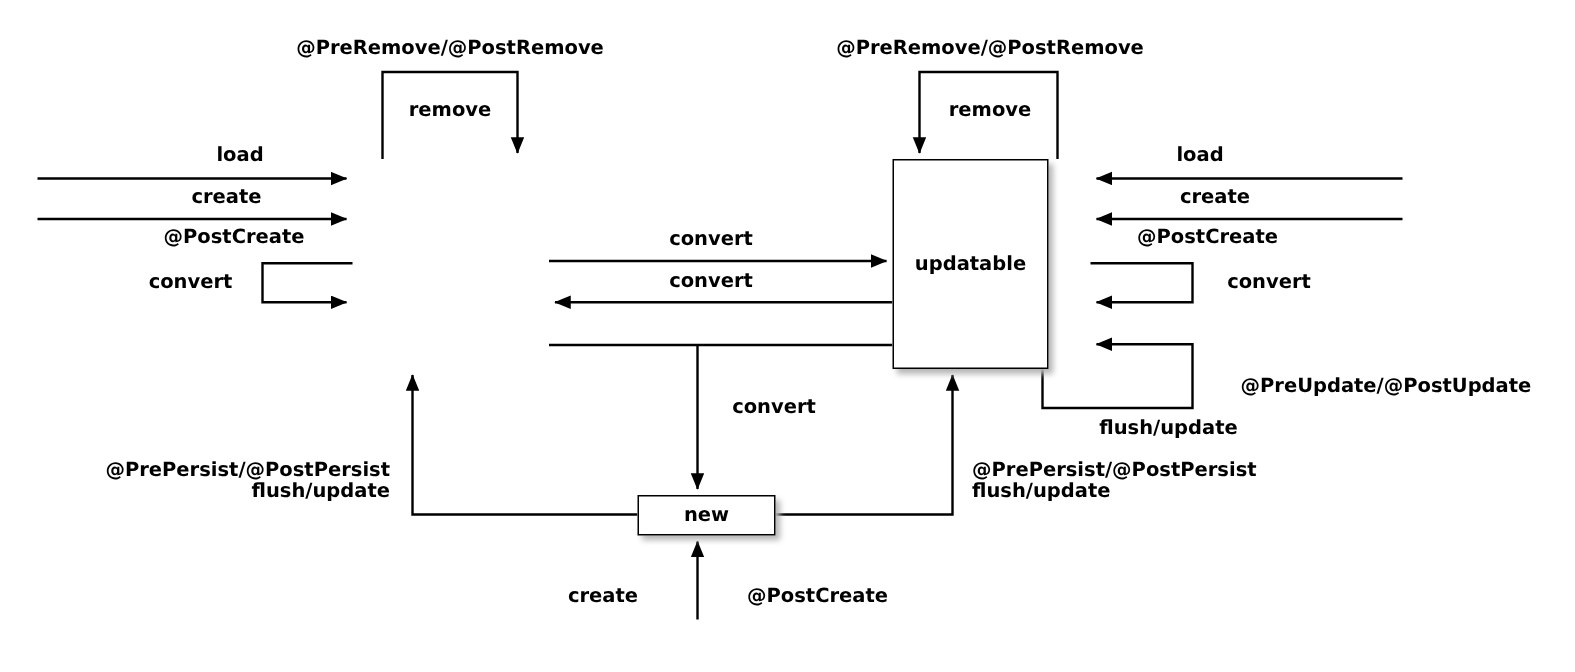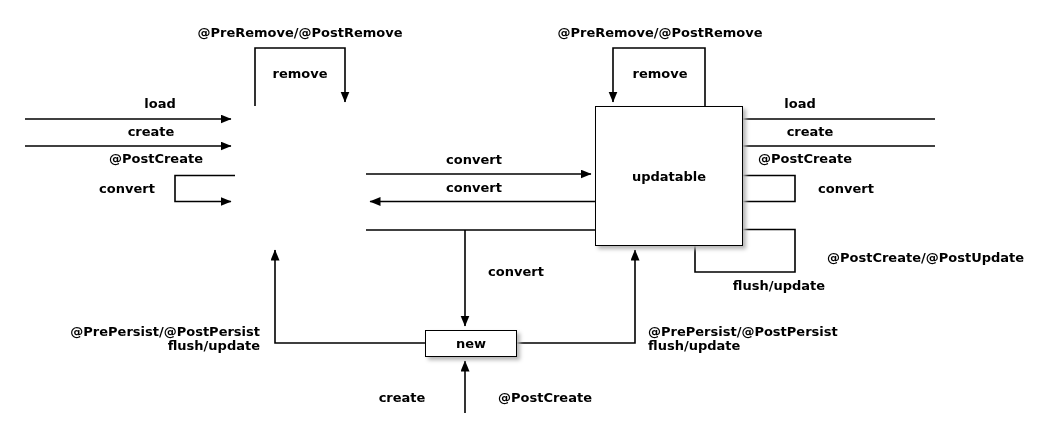--- a/index.html
+++ b/index.html
@@ -16,25 +16,25 @@
   svg.edges{position:absolute;left:0;top:0;width:1050px;height:448px;}
   .state{
     position:absolute;
     background:#fff;
     border:1.5px solid #000;
     box-shadow:3px 3px 4px #b5b5b5;
     display:flex;align-items:center;justify-content:center;
     box-sizing:border-box;
   }
   #box-readonly{left:235px;top:106px;width:131px;height:140px;}
-  #box-updatable{left:595px;top:106px;width:148px;height:140px;}
+  #box-updatable{left:595px;top:106px;width:104px;height:140px;}
   #box-new{left:425px;top:330px;width:92px;height:27px;}
   .lbl{position:absolute;white-space:nowrap;line-height:14px;}
   .ctr{transform:translateX(-50%);}
-  .two{line-height:13.5px;margin-top:18px;}
+  .two{line-height:13.5px;}
   .two span{display:block;}
   .ralign{text-align:right;}
 </style>
 </head>
 <body>
 
 <div class="canvas">
 
   <svg class="edges" xmlns="http://www.w3.org/2000/svg">
     <defs>
@@ -80,21 +80,21 @@
 
   <div class="lbl ctr" style="left:160px;top:97px;">load</div>
   <div class="lbl ctr" style="left:151px;top:125px;">create</div>
   <div class="lbl ctr" style="left:156px;top:152px;">@PostCreate</div>
   <div class="lbl ctr" style="left:127px;top:182px;">convert</div>
 
   <div class="lbl ctr" style="left:800px;top:97px;">load</div>
   <div class="lbl ctr" style="left:810px;top:125px;">create</div>
   <div class="lbl ctr" style="left:805px;top:152px;">@PostCreate</div>
   <div class="lbl ctr" style="left:846px;top:182px;">convert</div>
-  <div class="lbl" style="left:827px;top:251px;">@PostCreate/@PostUpdate</div>
+  <div class="lbl" style="left:827px;top:251px;">@PreUpdate/@PostUpdate</div>
   <div class="lbl ctr" style="left:779px;top:279px;">flush/update</div>
 
   <div class="lbl ctr" style="left:474px;top:153px;">convert</div>
   <div class="lbl ctr" style="left:474px;top:181px;">convert</div>
   <div class="lbl ctr" style="left:516px;top:265px;">convert</div>
 
   <div class="lbl two ralign" style="right:790px;top:307px;">
     <span>@PrePersist/@PostPersist</span>
     <span>flush/update</span>
   </div>

